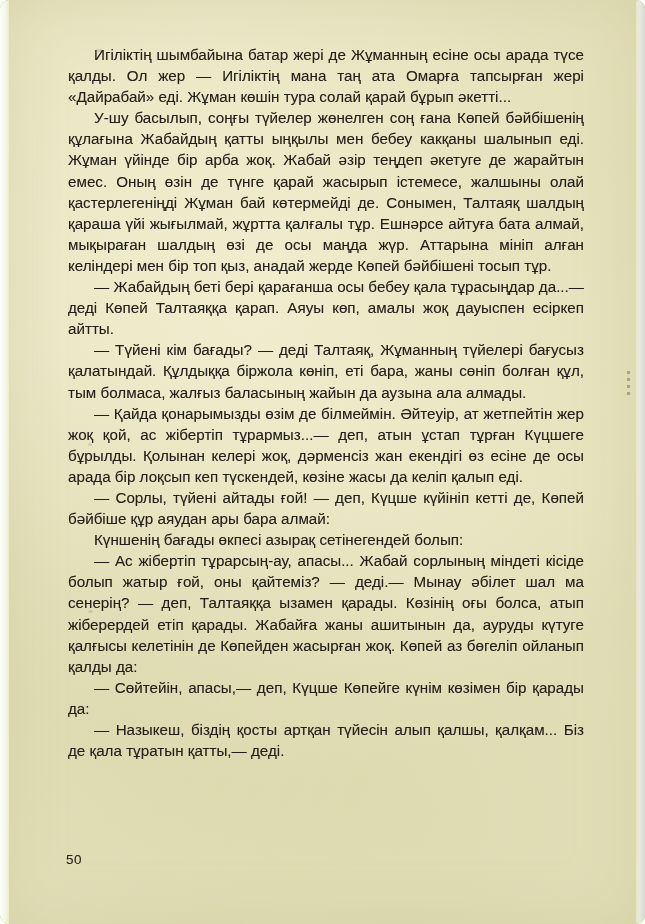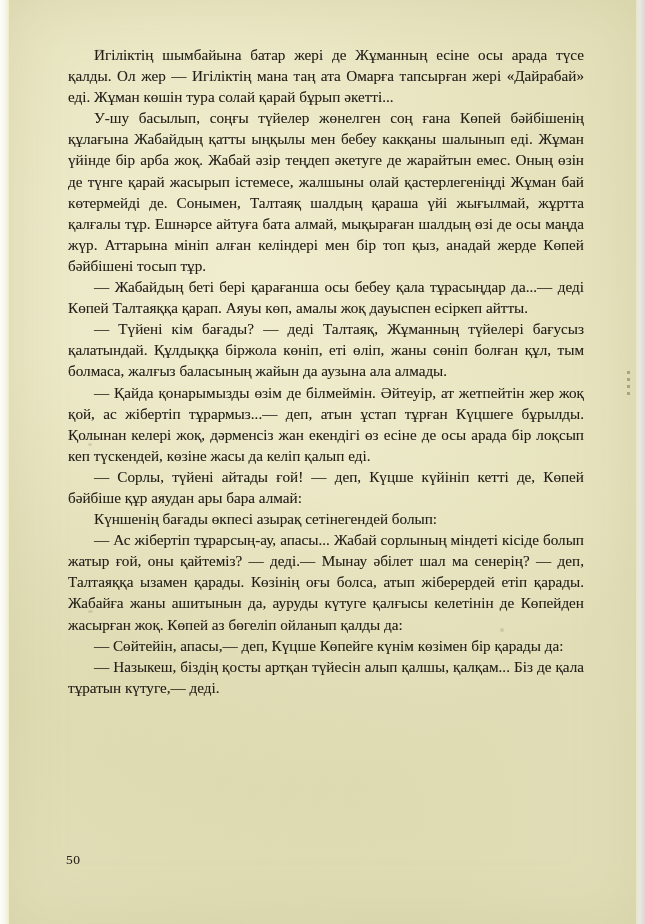--- a/index.html
+++ b/index.html
@@ -8,21 +8,22 @@
     padding: 0;
     background: #ffffff;
   }
 
   .page-scan {
     position: relative;
     width: 645px;
     height: 924px;
     overflow: hidden;
     background: #84cc16;
-    font-family: Liberation Serif, serif;
+    font-family: Liberation Sans, sans-serif;
+    border-radius: 9px;
   }
 
   
   .paper {
     position: absolute;
     left: 8px;
     top: 0px;
     width: 628px;
     height: 924px;
     background:
@@ -127,24 +128,24 @@
   <div class="speck" style="left:88px; top:610px; width:5px; height:3px;"></div>
   <div class="speck" style="left:88px; top:443px; width:4px; height:3px;"></div>
   <div class="speck" style="left:500px; top:628px; width:4px; height:4px;"></div>
 
   <div class="margin-mark"></div>
 
   <div class="text-column">
     <p class="para">Игіліктің шымбайына батар жері де Жұманның есіне осы арада түсе қалды. Ол жер — Игіліктің мана таң ата Омарға тапсырған жері «Дайрабай» еді. Жұман көшін тура солай қарай бұрып әкетті...</p>
     <p class="para">У-шу басылып, соңғы түйелер жөнелген соң ғана Көпей бәйбішенің құлағына Жабайдың қатты ыңқылы мен бебеу кaкқаны шалынып еді. Жұман үйінде бір арба жоқ. Жабай әзір теңдеп әкетуге де жарайтын емес. Оның өзін де түнге қарай жасырып істемесе, жалшыны олай қастерлегеніңді Жұман бай көтермейді де. Сонымен, Талтаяқ шалдың қараша үйі жығылмай, жұртта қалғалы тұр. Ешнәрсе айтуға бата алмай, мықыраған шалдың өзі де осы маңда жүр. Аттарына мініп алған келіндері мен бір топ қыз, анадай жерде Көпей бәйбішені тосып тұр.</p>
     <p class="para">— Жабайдың беті бері қарағанша осы бебеу қала тұрасыңдар да...— деді Көпей Талтаяққа қарап. Аяуы көп, амалы жоқ дауыспен есіркеп айтты.</p>
-    <p class="para">— Түйені кім бағады? — деді Талтаяқ, Жұманның түйелері бағусыз қалатындай. Құлдыққа біржола көніп, еті өліп, жаны сөніп болған құл, тым болмаса, жалғыз баласының жайын да аузына ала алмады.</p>
+    <p class="para">— Түйені кім бағады? — деді Талтаяқ, Жұманның түйелері бағусыз қалатындай. Құлдыққа біржола көніп, еті бара, жаны сөніп болған құл, тым болмаса, жалғыз баласының жайын да аузына ала алмады.</p>
     <p class="para">— Қайда қонарымызды өзім де білмеймін. Әйтеуір, ат жетпейтін жер жоқ қой, ас жібертіп тұрармыз...— деп, атын ұстап тұрған Күцшеге бұрылды. Қолынан келері жоқ, дәрменсіз жан екендігі өз есіне де осы арада бір лоқсып кеп түскендей, көзіне жасы да келіп қалып еді.</p>
     <p class="para">— Сорлы, түйені айтады ғой! — деп, Күцше күйініп кетті де, Көпей бәйбіше құр аяудан ары бара алмай:</p>
     <p class="para">Күншенің бағады өкпесі азырақ сетінегендей болып:</p>
     <p class="para">— Ас жібертіп тұрарсың-ау, апасы... Жабай сорлының міндеті кісіде болып жатыр ғой, оны қайтеміз? — деді.— Мынау әбілет шал ма сенерің? — деп, Талтаяққа ызамен қарады. Көзінің оғы болса, атып жіберердей етіп қарады. Жабайға жаны ашитынын да, ауруды күтуге қалғысы келетінін де Көпейден жасырған жоқ. Көпей аз бөгеліп ойланып қалды да:</p>
     <p class="para">— Сөйтейін, апасы,— деп, Күцше Көпейге күнім көзімен бір қарады да:</p>
-    <p class="para">— Назыкеш, біздің қосты артқан түйесін алып қалшы, қалқам... Біз де қала тұратын күтуге,— деді.</p>
+    <p class="para">— Назыкеш, біздің қосты артқан түйесін алып қалшы, қалқам... Біз де қала тұратын қатты,— деді.</p>
   </div>
 
   <div class="page-number">50</div>
 
 </div>
 
 </body></html>

